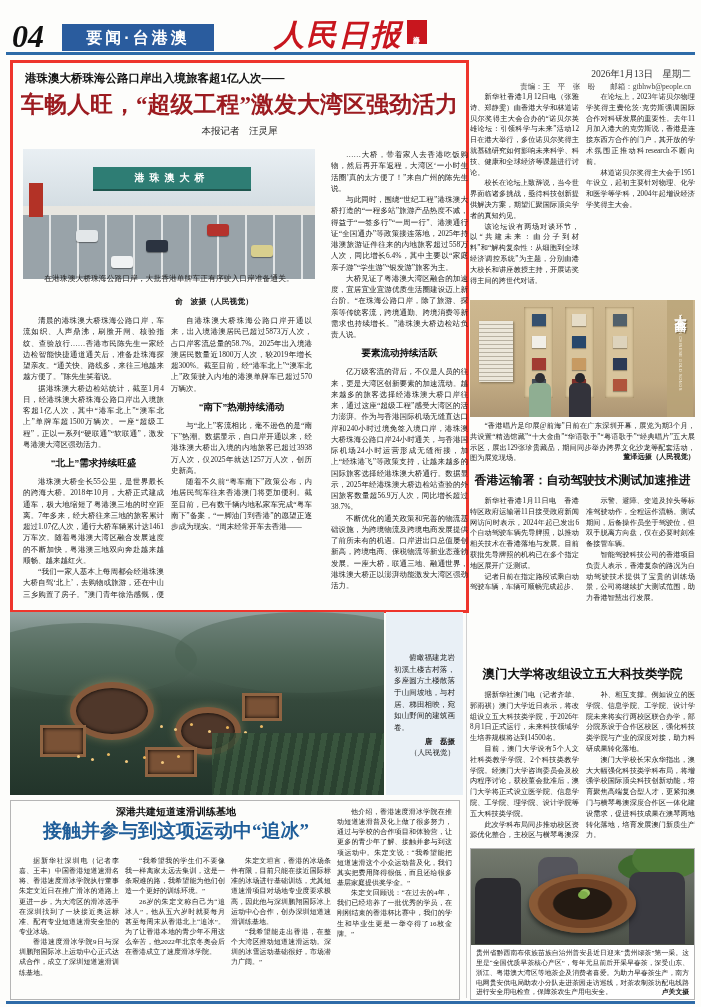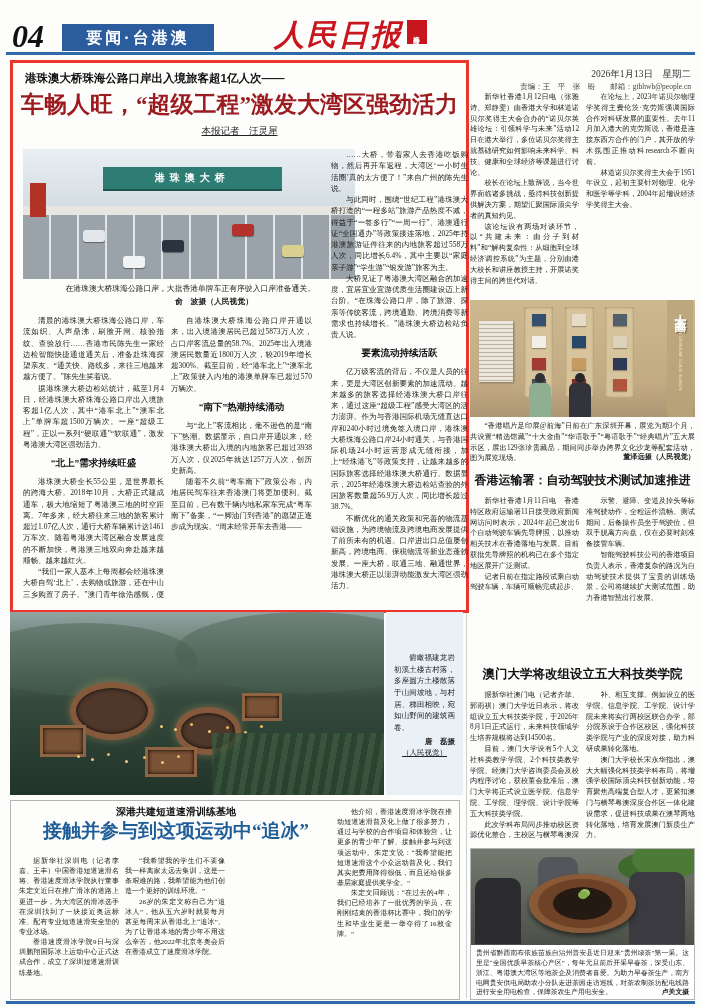--- a/index.html
+++ b/index.html
@@ -17,30 +17,30 @@
   .hmeta{right:10px;top:24px;text-align:right;color:#333;margin-top:44px;}
   .hdate{font:9.5px/13px "Liberation Serif",serif;}
   .heds{font:7.5px/11px "Liberation Serif",serif;color:#444;}
   .hrule{left:6px;top:52px;width:689px;height:3px;background:#2e6ba8;}
   .botrule{left:6px;top:1001px;width:689px;height:3px;background:#2e6ba8;}
   .vdiv{left:466px;top:62px;width:1px;height:936px;background:#cfcfcf;}
   
   .mainbox{left:10px;top:60px;width:453px;height:547px;border:3px solid #ee352c;background:#fdfdfb;}
   .kicker{left:12px;top:8px;font:bold 11.5px "Liberation Sans",sans-serif;color:#111;}
   .mtitle{left:0;top:26px;width:100%;text-align:center;font:bold 23px "Liberation Serif",serif;color:#9c1b20;}
-  .byline{left:0;top:62px;width:100%;text-align:center;font:9.5px "Liberation Serif",serif;color:#222;text-decoration:underline;}
-  .phA{left:10px;top:86px;width:292px;height:130px;overflow:hidden;background:linear-gradient(180deg,#e9eff3 0%,#cfd9df 55%,#a9b3b9 100%);padding-left:40px;}
+  .byline{left:0;top:62px;width:100%;text-align:center;font:9.5px "Liberation Serif",serif;color:#222;}
+  .phA{left:10px;top:86px;width:292px;height:130px;overflow:hidden;background:linear-gradient(180deg,#e9eff3 0%,#cfd9df 55%,#a9b3b9 100%);}
   .phA-sign{position:absolute;left:24%;top:14%;width:54%;height:17%;background:#2e7d74;color:#fff;
             font:bold 10px "Liberation Sans",sans-serif;letter-spacing:5px;display:flex;align-items:center;justify-content:center;box-shadow:0 2px 0 #1e554e;}
   .phA-canopy{position:absolute;left:0;top:44%;width:100%;height:7%;background:#e8e6e0;box-shadow:0 1px 0 #8d948f;}
   .phA-road{position:absolute;left:0;top:51%;width:100%;height:49%;
             background:repeating-linear-gradient(90deg,#99a3a9 0 26px,#e2e5e6 26px 28px);}
   .phA-red{position:absolute;left:2%;top:26%;width:5%;height:26%;background:#b33226;}
   .car{position:absolute;width:22px;height:12px;border-radius:3px;box-shadow:0 1px 1px rgba(0,0,0,.4);}
-  .mcap{left:10px;top:220px;width:292px;text-align:right;font:7.8px/11px "Liberation Serif",serif;color:#222;}
+  .mcap{left:10px;top:210px;width:292px;text-align:center;font:7.8px/11px "Liberation Serif",serif;color:#222;}
   .mcred{left:10px;top:233px;width:292px;text-align:center;font:bold 7.8px/11px "Liberation Serif",serif;color:#222;padding-left:90px;box-sizing:border-box;}
   .col{overflow:hidden;}
   .bodytxt{font:7.5px/1.5 "Liberation Serif",serif;text-align:justify;color:#1b1b1b;}
   .bodytxt p{margin:0;text-indent:2em;}
   .c1{left:10px;top:252px;width:141px;height:285px;}
   .c2{left:158px;top:252px;width:141px;height:285px;}
   .c3{left:318px;top:86px;width:137px;height:451px;}
   .subhd{font:bold 9.5px "Liberation Sans",sans-serif;text-align:center;margin:7px 0 6px;color:#111;}
   
   .phB{left:10px;top:612px;width:374px;height:183px;overflow:hidden;background:linear-gradient(180deg,#93a3a1 0%,#5e7568 24%,#35493c 48%,#22342a 100%);}
@@ -48,21 +48,21 @@
   .tl-ring{position:absolute;border-radius:50%;background:#4f372a;border:6px solid #85593b;box-shadow:0 0 10px #e8c07a55,inset 0 0 4px #000;}
   .tl-sq{position:absolute;background:#7a5236;border:3px solid #8f6442;box-shadow:inset 0 0 4px #000;}
   .lights{position:absolute;width:3px;height:3px;border-radius:50%;background:#f2c87e;
           box-shadow:14px 3px 0 #f2c87e,30px -2px 0 #eab964,48px 5px 0 #f2c87e,66px 1px 0 #e8b258,84px 6px 0 #f2c87e,100px 0 0 #eab964;}
   .terrace{position:absolute;right:0;bottom:0;width:46%;height:34%;
            background:repeating-linear-gradient(100deg,#3c5a40 0 6px,#2c4431 6px 12px);opacity:.8;}
   .tcapbox{left:386px;top:612px;width:77px;height:183px;background:#e9f0f6;box-sizing:border-box;padding:40px 8px 8px;}
   .tcap{font:7.5px/1.55 "Liberation Serif",serif;color:#222;text-align:justify;}
   .tcap p{margin:0;text-indent:2em;}
   .tcred{font:bold 7.5px/1.6 "Liberation Serif",serif;color:#222;text-align:right;margin-top:3px;}
-  .tcred2{font:7.5px/1.2 "Liberation Serif",serif;color:#222;text-align:center;text-decoration:underline;}
+  .tcred2{font:7.5px/1.2 "Liberation Serif",serif;color:#222;text-align:right;}
   
   .skbox{left:10px;top:800px;width:450px;height:200px;border:1px solid #b5b5b5;background:#fdfdfb;box-sizing:border-box;}
   .skkick{left:0;top:4px;width:330px;text-align:center;font:bold 10px "Liberation Sans",sans-serif;color:#111;}
   .sktitle{left:0;top:17px;width:330px;text-align:center;font:bold 19px "Liberation Serif",serif;color:#1f5d99;}
   .sk1{left:8px;top:55px;width:100px;height:138px;}
   .sk2{left:114px;top:55px;width:100px;height:138px;}
   .sk3{left:220px;top:55px;width:100px;height:138px;}
   .sk4{left:326px;top:6px;width:115px;height:188px;}
   .sktxt{font:7px/1.45 "Liberation Serif",serif;}
   
@@ -196,20 +196,24 @@
     <div class="abs skkick">深港共建短道速滑训练基地</div>
     <div class="abs sktitle">接触并参与到这项运动中“追冰”</div>
     <div class="abs col sk1 bodytxt sktxt">
         <p>据新华社深圳电（记者李嘉、王丰）中国香港短道速滑名将、香港速度滑冰学院执行董事朱定文近日在推广滑冰的道路上更进一步，为大湾区的滑冰选手在深圳找到了一块接近奥运标准、配有专业短道速滑安全垫的专业冰场。</p>
         <p>香港速度滑冰学院9日与深圳鹏翔国际冰上运动中心正式达成合作，成立了深圳短道速滑训练基地。</p>
       </div>
     <div class="abs col sk2 bodytxt sktxt">
         <p>“我希望我的学生们不要像我一样离家太远去集训，这是一条艰难的路，我希望能为他们创造一个更好的训练环境。”</p>
         <p>26岁的朱定文称自己为“追冰人”，他从五六岁时就要每月甚至每周末从香港北上“追冰”。为了让香港本地的青少年不用这么辛苦，他2022年北京冬奥会后在香港成立了速度滑冰学院。</p>
       </div>
+    <div class="abs col sk3 bodytxt sktxt">
+        <p>朱定文坦言，香港的冰场条件有限，目前只能在接近国际标准的冰场进行基础训练，尤其短道速滑项目对场地专业度要求极高，因此他与深圳鹏翔国际冰上运动中心合作，创办深圳短道速滑训练基地。</p>
+        <p>“我希望能走出香港，在整个大湾区推动短道速滑运动。深圳的冰雪运动基础很好，市场潜力广阔。”</p>
+      </div>
     <div class="abs col sk4 bodytxt sktxt">
         <p>他介绍，香港速度滑冰学院在推动短道速滑普及化上做了很多努力，通过与学校的合作项目和体验营，让更多的青少年了解、接触并参与到这项运动中。朱定文说：“我希望能把短道速滑这个小众运动普及化，我们其实把费用降得很低，而且还给很多基层家庭提供奖学金。”</p>
         <p>朱定文回顾说：“在过去的4年，我们已经培养了一批优秀的学员，在刚刚结束的香港杯比赛中，我们的学生和毕业生更是一举夺得了16枚金牌。”</p>
       </div>
   </div>
 
   <div class="abs col n1 bodytxt rc">
       <p>新华社香港1月12日电（张雅诗、郑静雯）由香港大学和林道诺贝尔奖得主大会合办的“诺贝尔英雄论坛：引领科学与未来”活动12日在港大举行，多位诺贝尔奖得主就基础研究如何影响未来科学、科技、健康和全球经济等课题进行讨论。</p>
       <p>校长在论坛上致辞说，当今世界面临诸多挑战，亟待科技创新提供解决方案，期望汇聚国际顶尖学者的真知灼见。</p>
       <p>该论坛设有两场对谈环节，以“共建未来：由分子到材料”和“解构复杂性：从细胞到全球经济调控系统”为主题，分别由港大校长和讲座教授主持，开展诺奖得主间的跨世代对话。</p>

